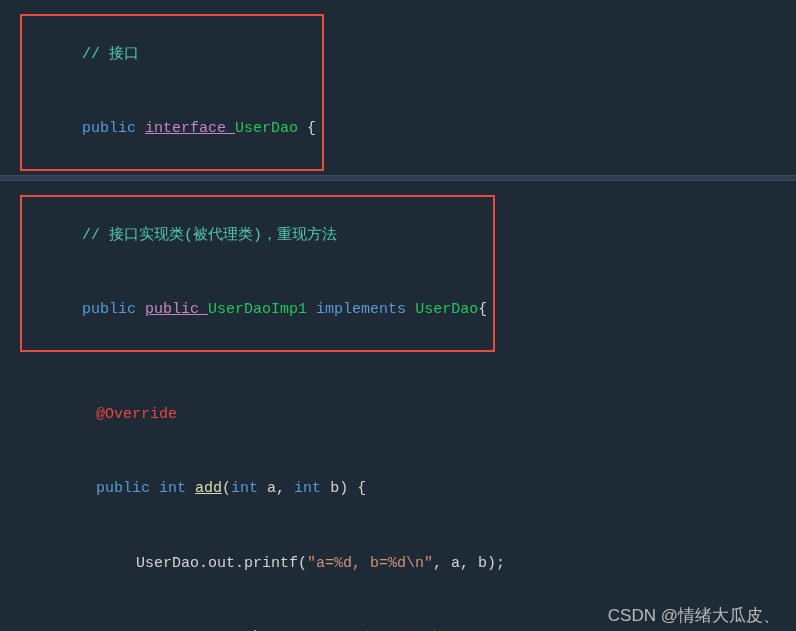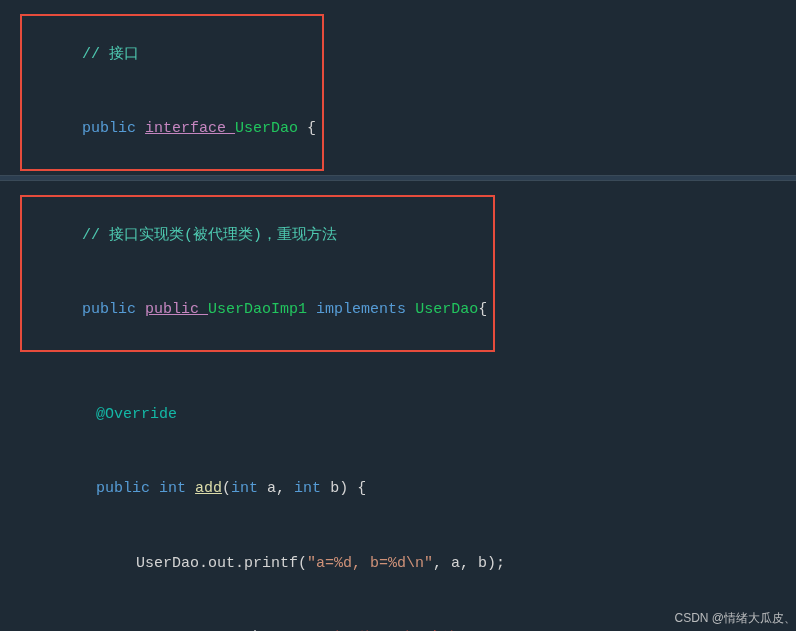--- a/index.html
+++ b/index.html
@@ -56,31 +56,31 @@
     }
 
     
     .c-comment    { color: #4ec9b0; }   
     .c-keyword    { color: #569cd6; }   
     .c-keyword2   { color: #c586c0; text-decoration: underline; }   
     .c-classname  { color: #22c55e; }   
     .c-implements { color: #569cd6; }   
     .c-white      { color: #d4d4d4; }   
     .c-string     { color: #ce9178; }   
-    .c-annotation { color: #14b8a6; }   
+    .c-annotation { color: #ef4444; }   
     .c-red-label  { color: #e74c3c; }   
     .c-method     { color: #dcdcaa; text-decoration: underline; }
 
     .watermark {
       position: absolute;
       bottom: 10px;
-      right: 0;
+      right: 16px;
       color: #d4d4d4;
       font-family: 'Microsoft YaHei', sans-serif;
-      font-size: 12px;
+      font-size: 17px;
       opacity: 0.85;
     }
   </style>
 </head>
 <body>
 
 <div class="section section-top">
   
   <div style="display:inline-block; border: 2px solid #e74c3c; padding: 2px 6px; margin-bottom: 2px;">
     <div class="code-line">

